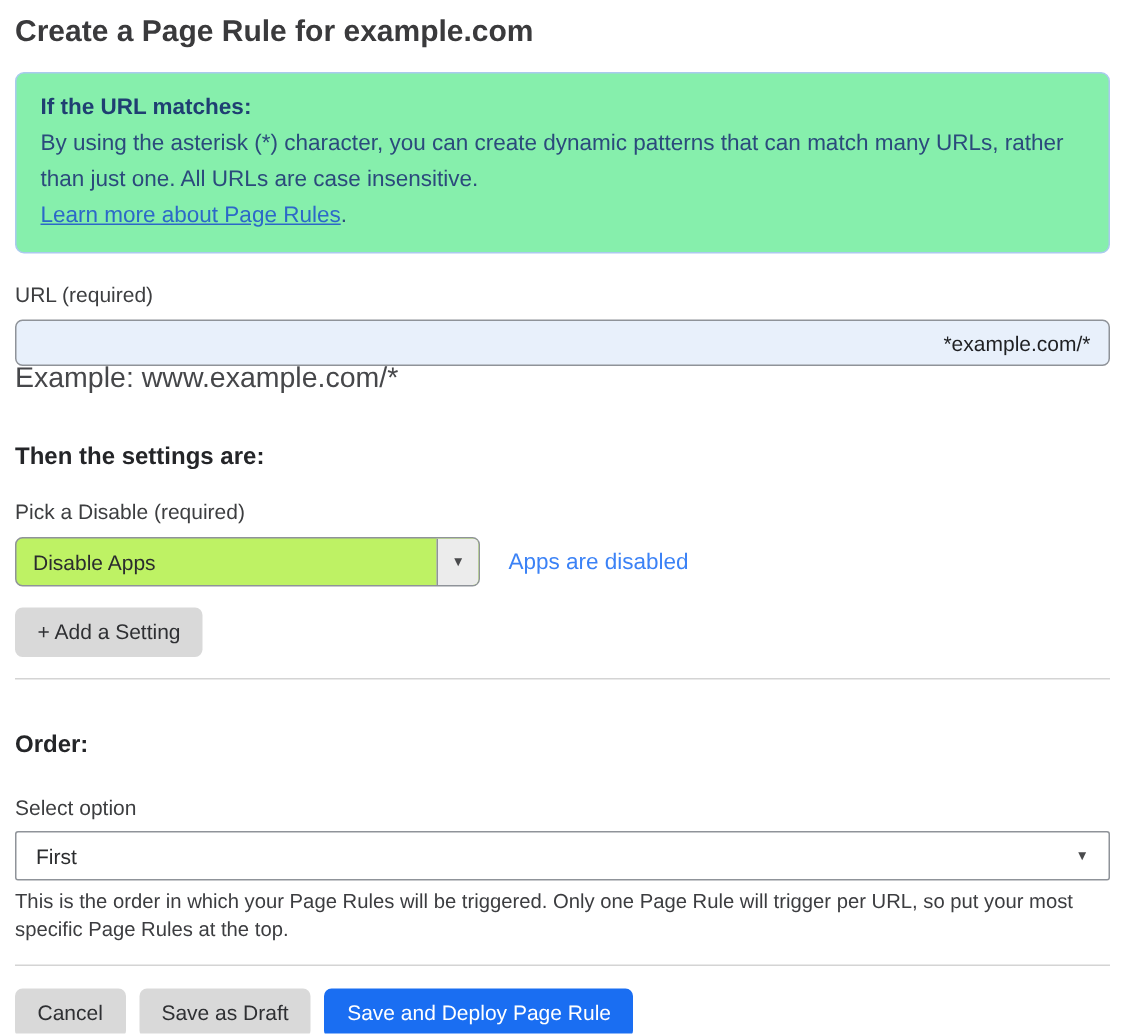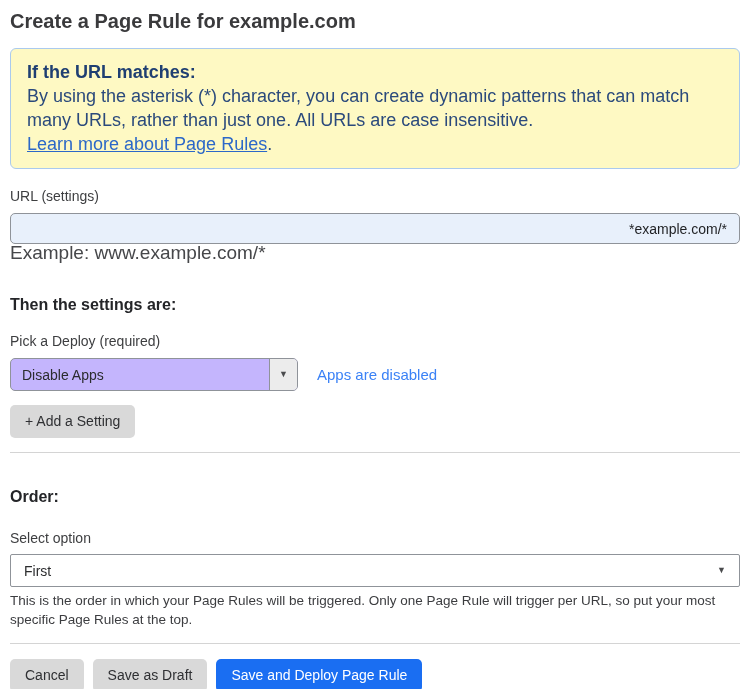--- a/index.html
+++ b/index.html
@@ -14,25 +14,25 @@
 
   .page-title {
     font-size: 20px;
     font-weight: 700;
     color: #3a3a3c;
     line-height: 26px;
   }
 
   .info-box {
     margin-top: 14px;
-    background: #fef9c3;
+    background: #86efac;
     border: 1px solid #aacaee;
     border-radius: 6px;
     padding: 11px 16px 12px 16px;
-    font-size: 18px;
+    font-size: 15px;
     line-height: 24px;
     color: #2b4a7c;
   }
   .info-heading { font-weight: 700; color: #1f3f72; }
   .info-link { color: #2c68c8; text-decoration: underline; cursor: pointer; }
   .info-link-suffix { color: #2b4a7c; }
 
   .field-label {
     margin-top: 19px;
     font-size: 14px;
@@ -72,26 +72,26 @@
   }
 
   .setting-row {
     margin-top: 8px;
     display: flex;
     align-items: center;
   }
   .dropdown {
     display: flex;
     align-items: stretch;
-    width: 288px;
+    width: 310px;
     height: 33px;
     border: 1px solid #8f9399;
     border-radius: 5px;
     overflow: hidden;
-    background: #c4b5fd;
+    background: #bef264;
     cursor: pointer;
     justify-content: space-between;
   }
   .dropdown-value {
     flex: 1;
     display: flex;
     align-items: center;
     padding-left: 11px;
     font-size: 14px;
     color: #2b2c2e;
@@ -181,27 +181,27 @@
 <div class="page">
 
   <h1 class="page-title">Create a Page Rule for example.com</h1>
 
   <div class="info-box">
     <div class="info-heading">If the URL matches:</div>
     <div class="info-body">By using the asterisk (*) character, you can create dynamic patterns that can match many URLs, rather than just one. All URLs are case insensitive.</div>
     <div class="info-link-line"><a class="info-link" href="#">Learn more about Page Rules</a><span class="info-link-suffix">.</span></div>
   </div>
 
-  <div class="field-label">URL (settings)</div>
+  <div class="field-label">URL (required)</div>
   <input class="url-input" type="text" value="*example.com/*" style="">
   <div class="helper-text">Example: www.example.com/*</div>
 
   <h2 class="section-heading">Then the settings are:</h2>
 
-  <div class="field-label">Pick a Deploy (required)</div>
+  <div class="field-label">Pick a Disable (required)</div>
   <div class="setting-row">
     <div class="dropdown">
       <div class="dropdown-value">Disable Apps</div>
       <div class="dropdown-arrow-btn">
         <span class="caret">▼</span>
       </div>
     </div>
     <div class="setting-desc">Apps are disabled</div>
   </div>
 

